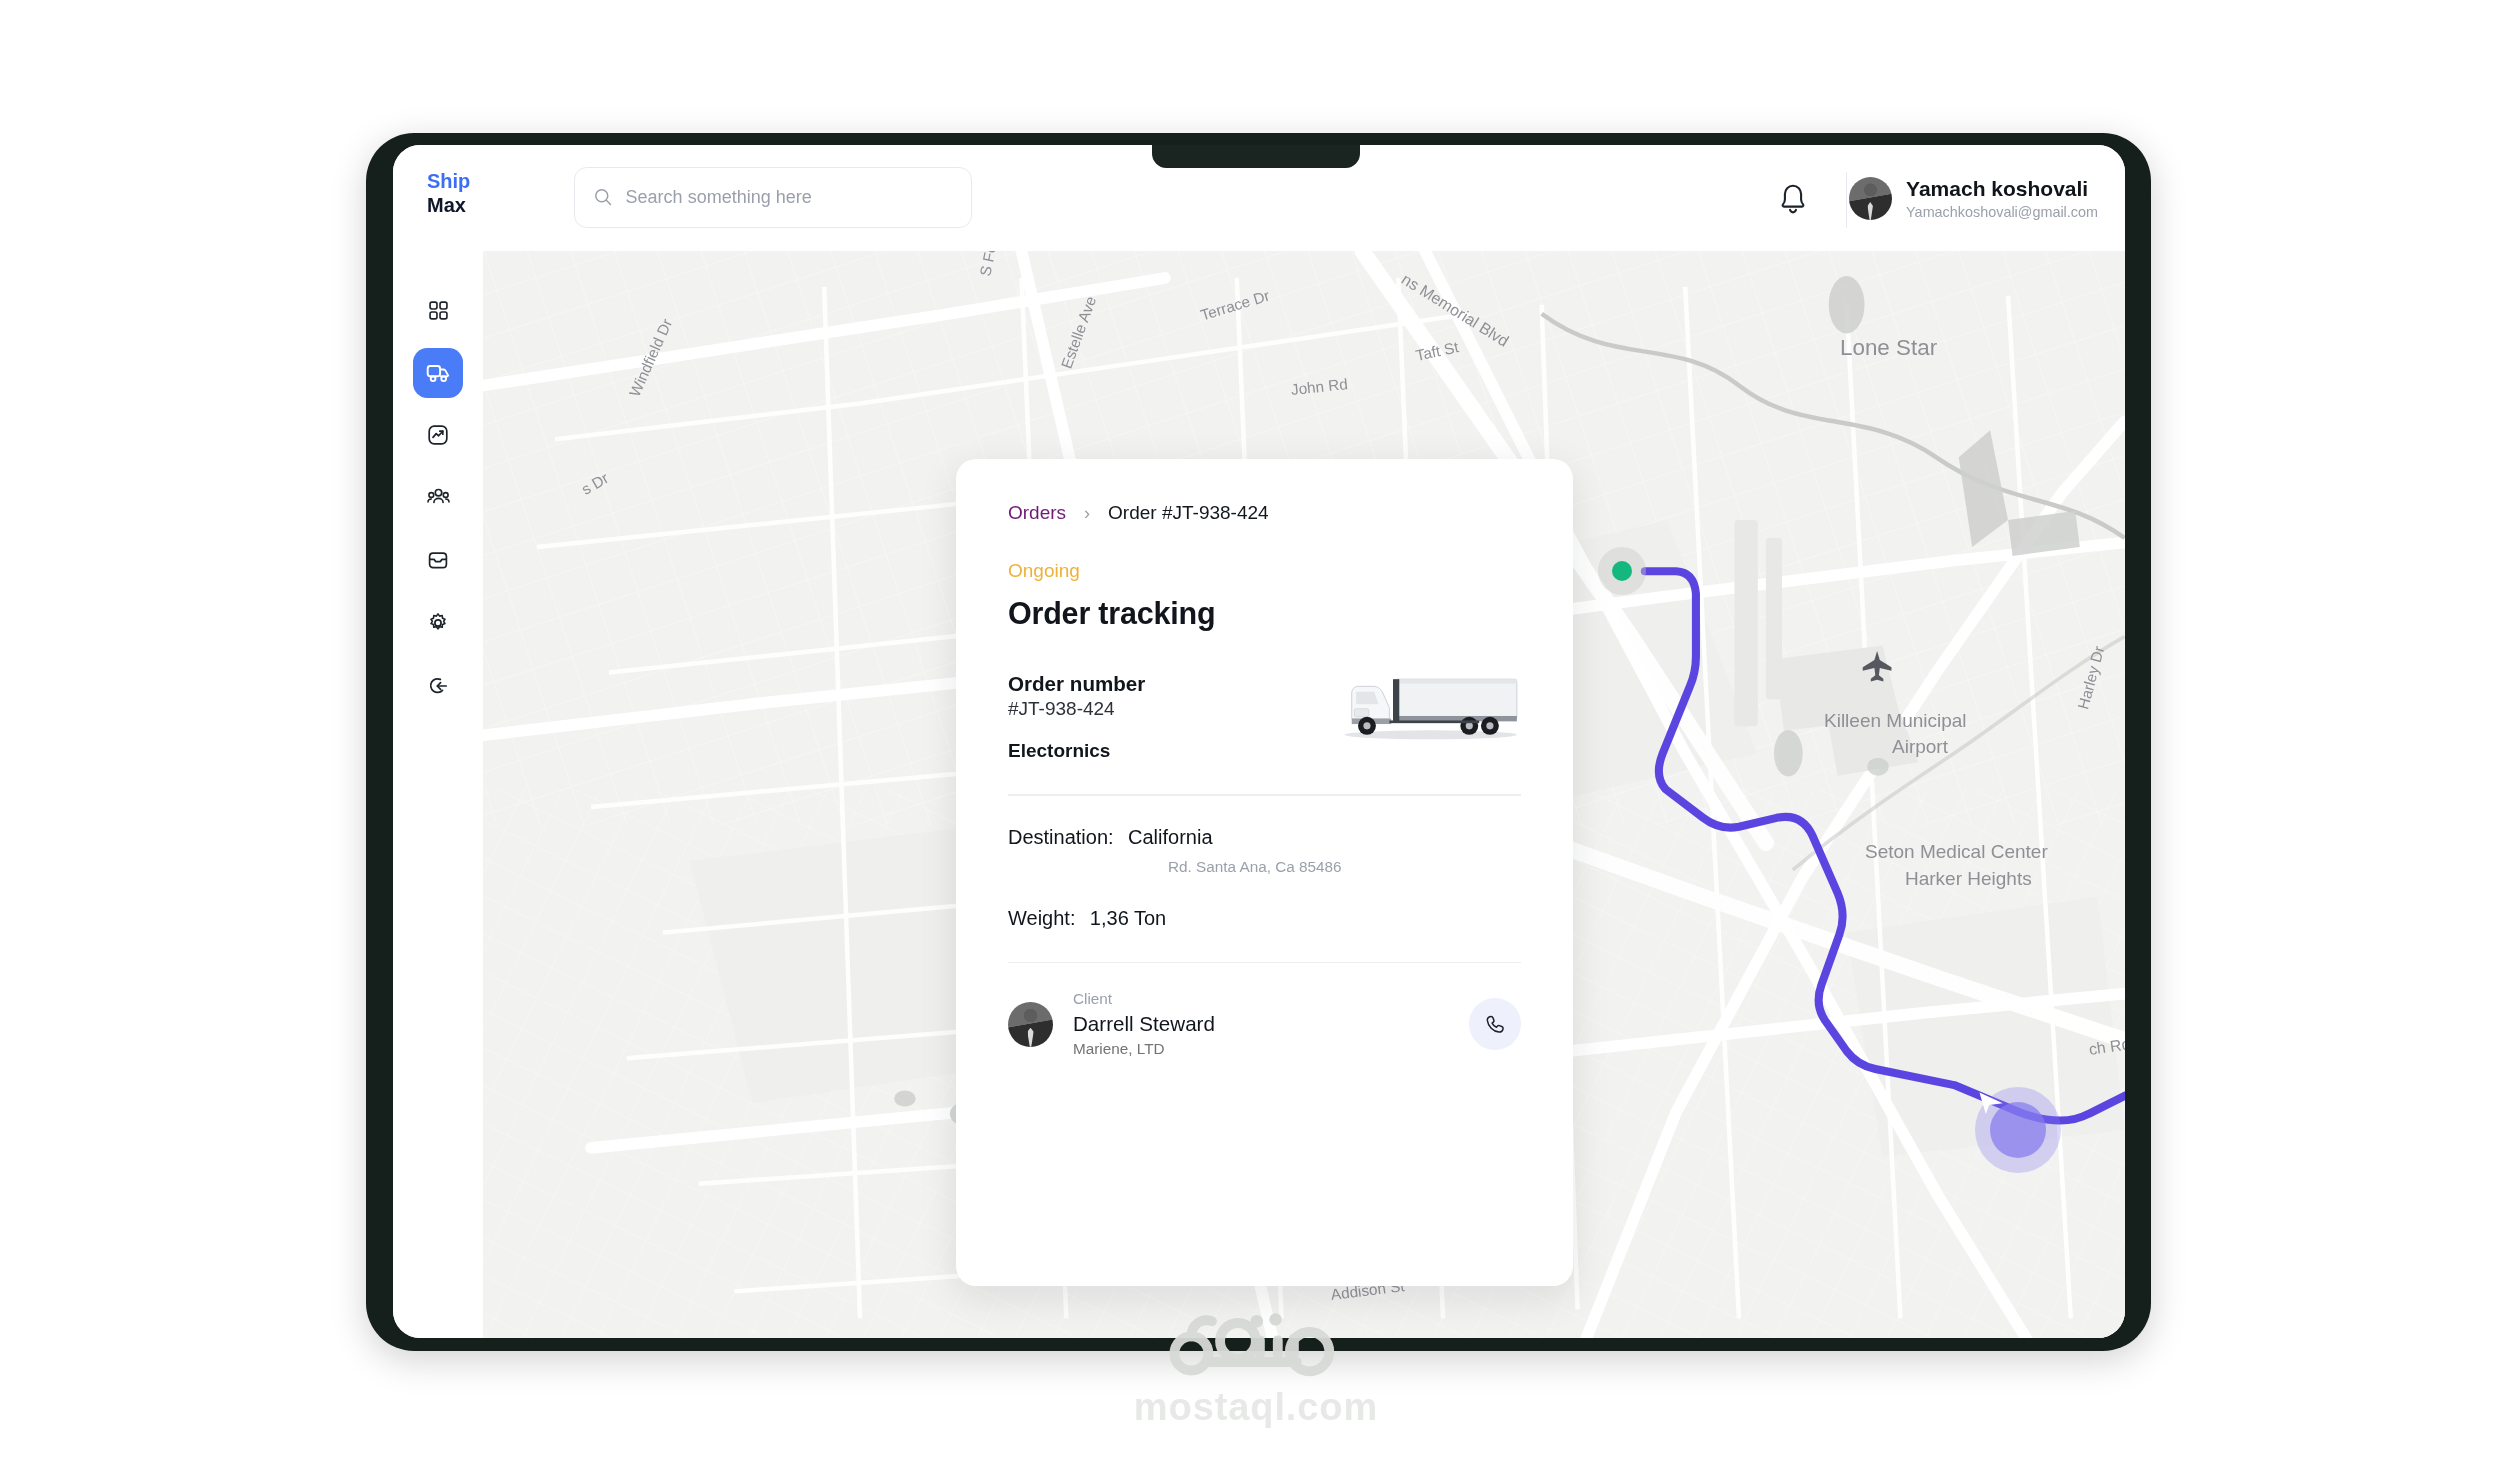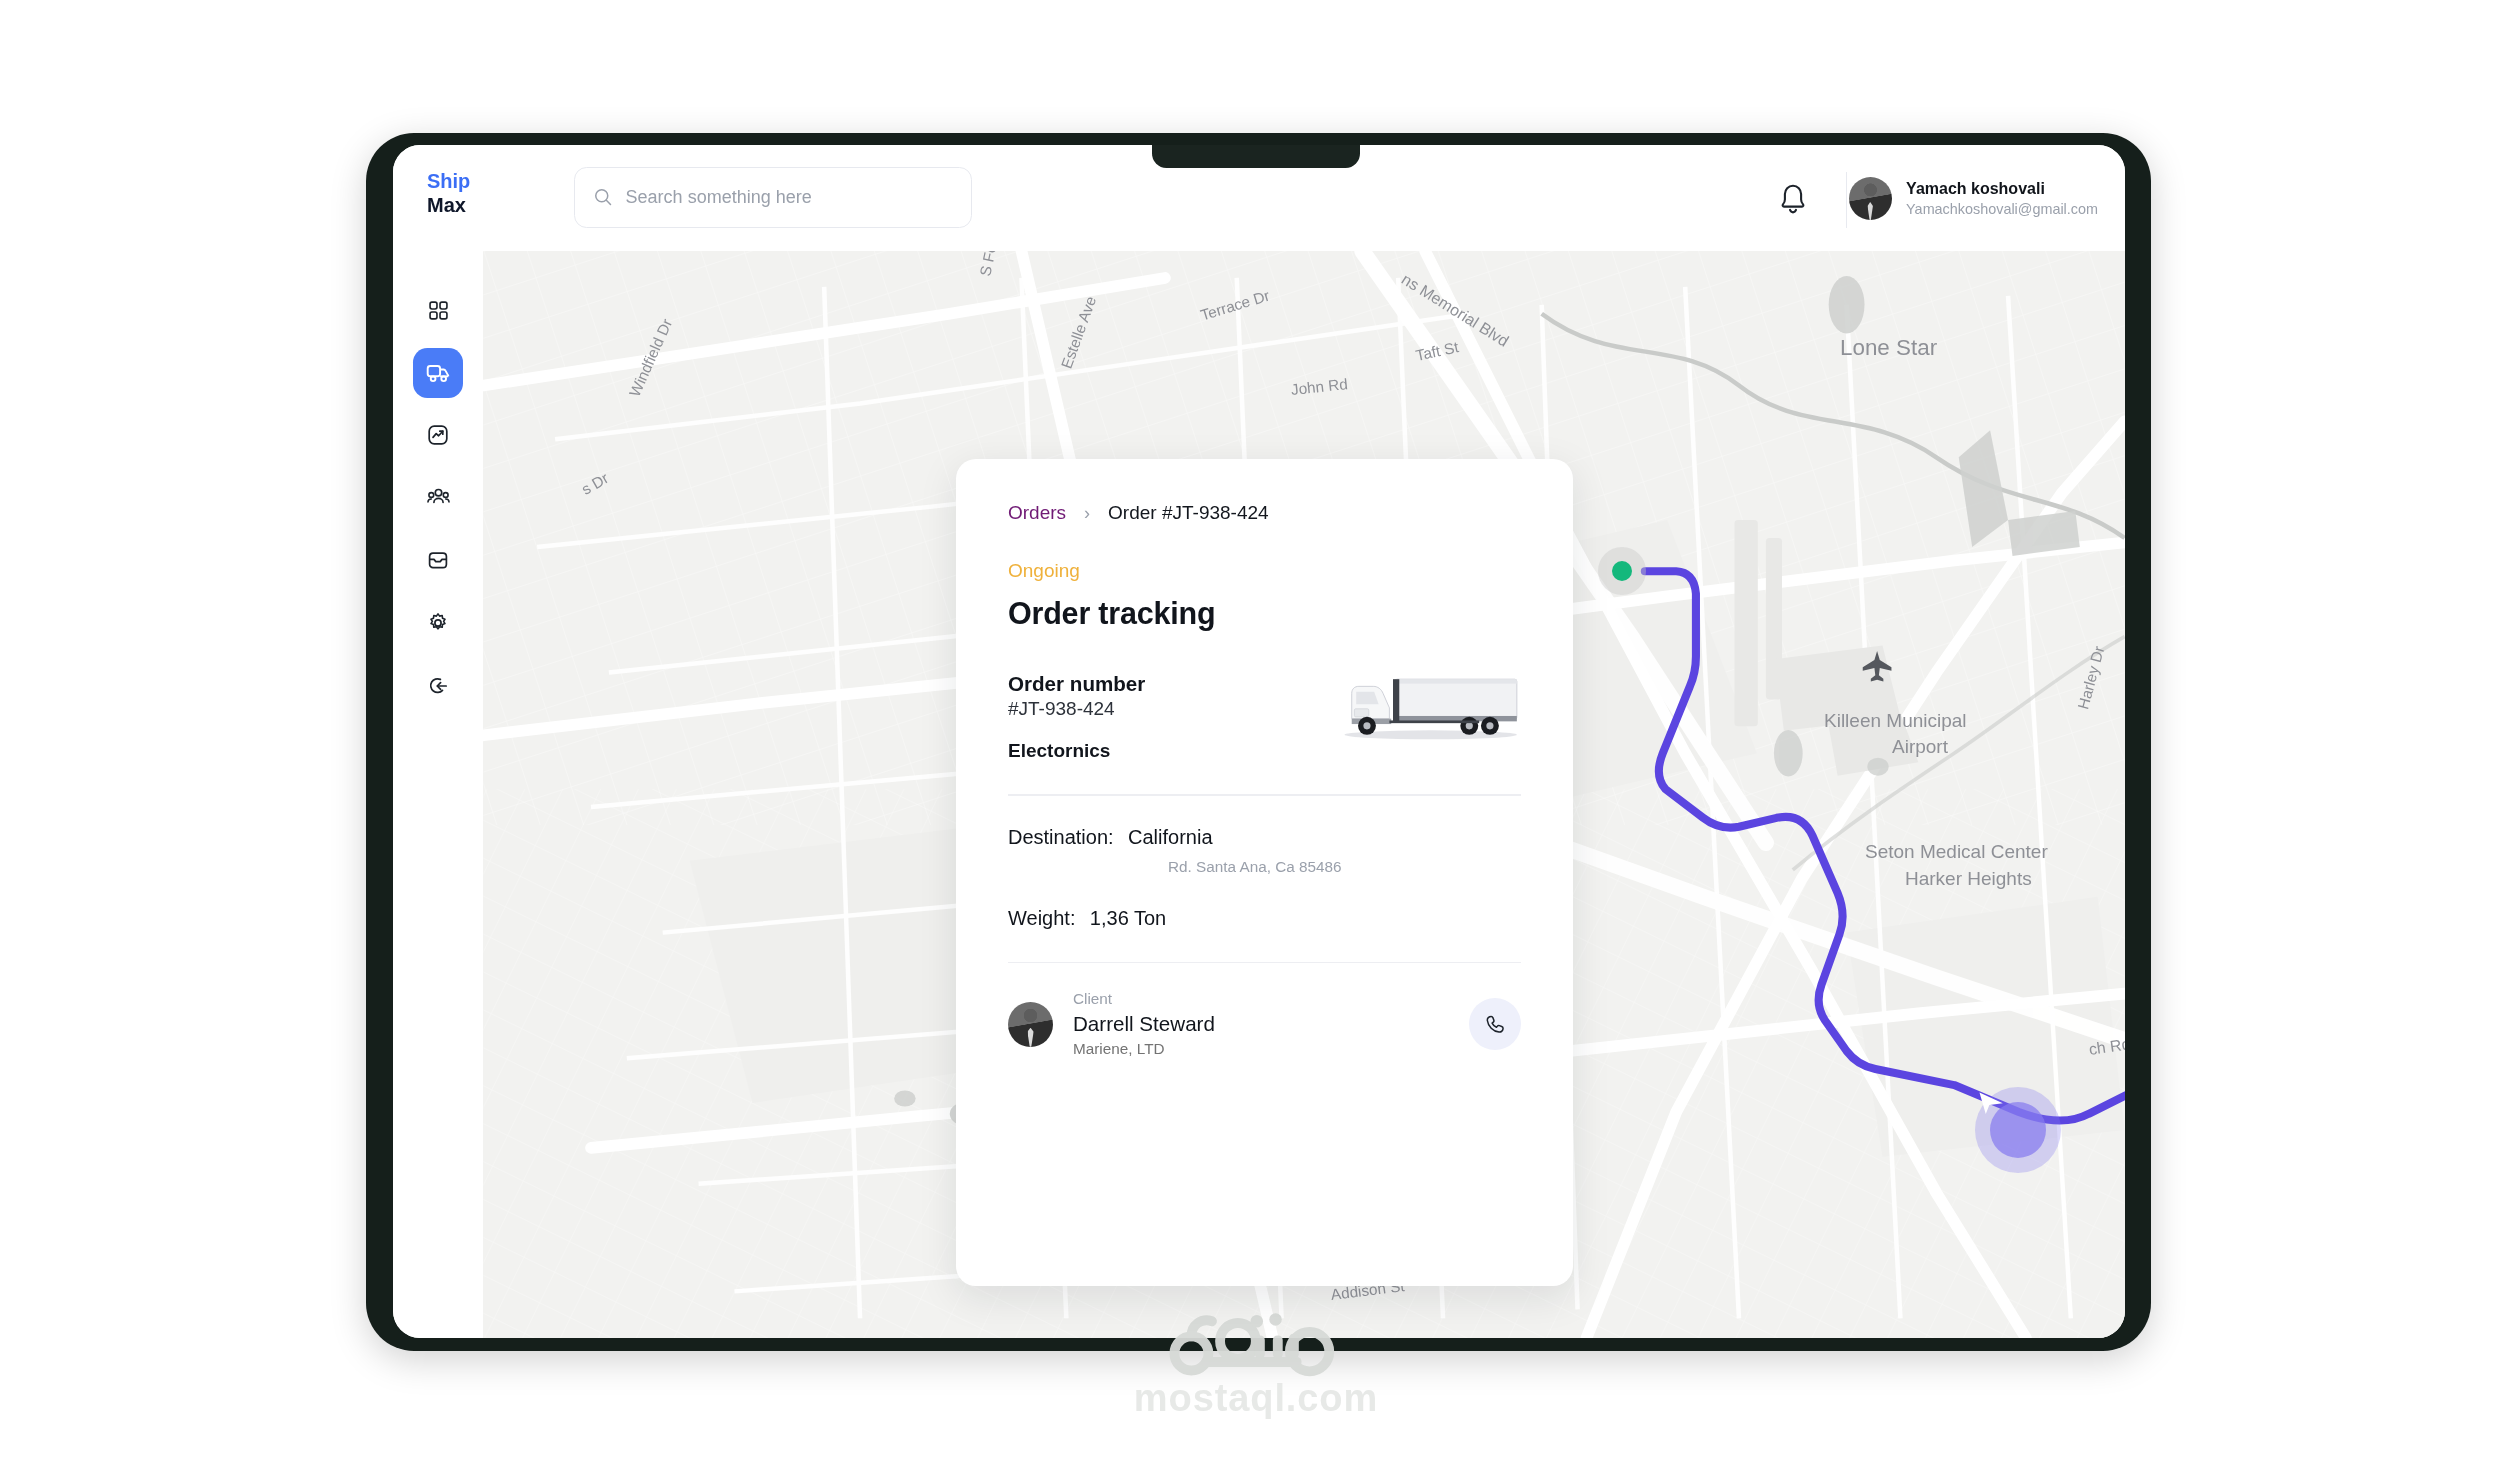--- a/index.html
+++ b/index.html
@@ -89,21 +89,21 @@
       linear-gradient(170deg, #6c6c6c 0 48%, #2e2e2e 49% 100%),
       #4a4a4a;
     position: relative; overflow: hidden; flex: none;
   }
   #profile .avatar::after {
     content: ""; position: absolute;
     left: 50%; top: 58%; transform: translateX(-50%);
     width: 5.4px; height: 18px; background: #d9d9d9;
     clip-path: polygon(50% 0,100% 22%,62% 100%,38% 100%,0 22%);
   }
-  #profile .pname { font-size: 16px; font-weight: 700; color: #11151b; line-height: 1.3; }
+  #profile .pname { font-size: 21px; font-weight: 700; color: #11151b; line-height: 1.3; }
   #profile .pmail { font-size: 14.4px; color: #9aa0ab; line-height: 1.3; }
 
   
   #sidebar {
     position: absolute; left: 0; top: 106px;
     width: 90px; height: 1087px;
     background: #ffffff;
     display: flex; flex-direction: column;
     align-items: center; padding-top: 34px; gap: 12.6px;
     z-index: 20;
@@ -217,21 +217,21 @@
 
   #dest-pin {
     position: absolute; left: 1741px; top: 1129px;
     z-index: 13;
   }
 
   
   #watermark {
     position: absolute; left: 50%; transform: translateX(-50%);
     top: 1312px;
-    display: flex; flex-direction: column; align-items: center; gap: 0;
+    display: flex; flex-direction: column; align-items: center; gap: 9px;
     opacity: .95;
   }
   #watermark .wm-domain {
     font-size: 38px; font-weight: 700; color: #e6e8e6;
     letter-spacing: 0.9px;
   }
 </style>
 </head>
 <body>
 

